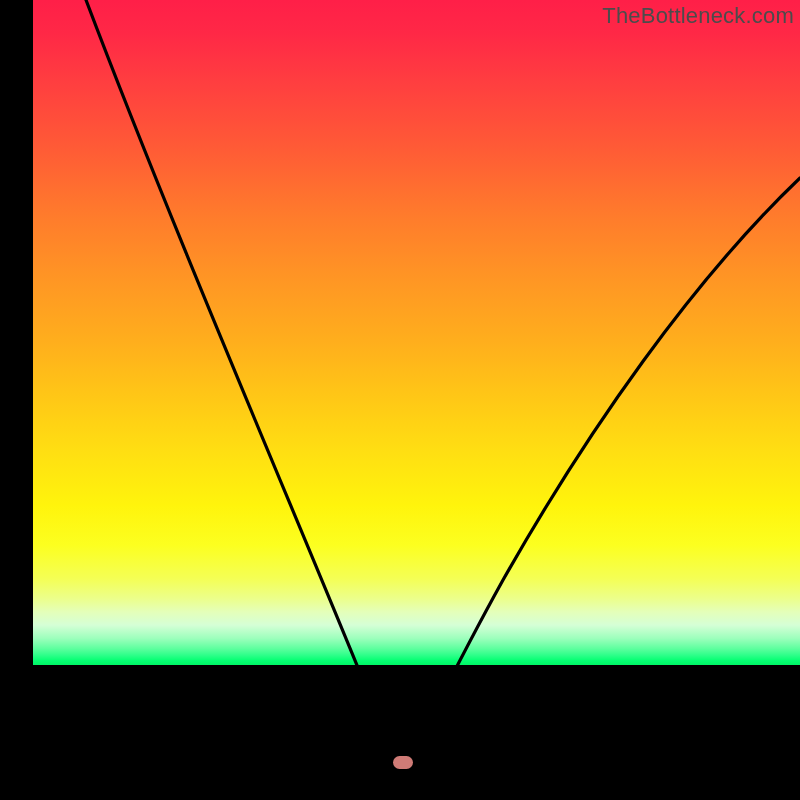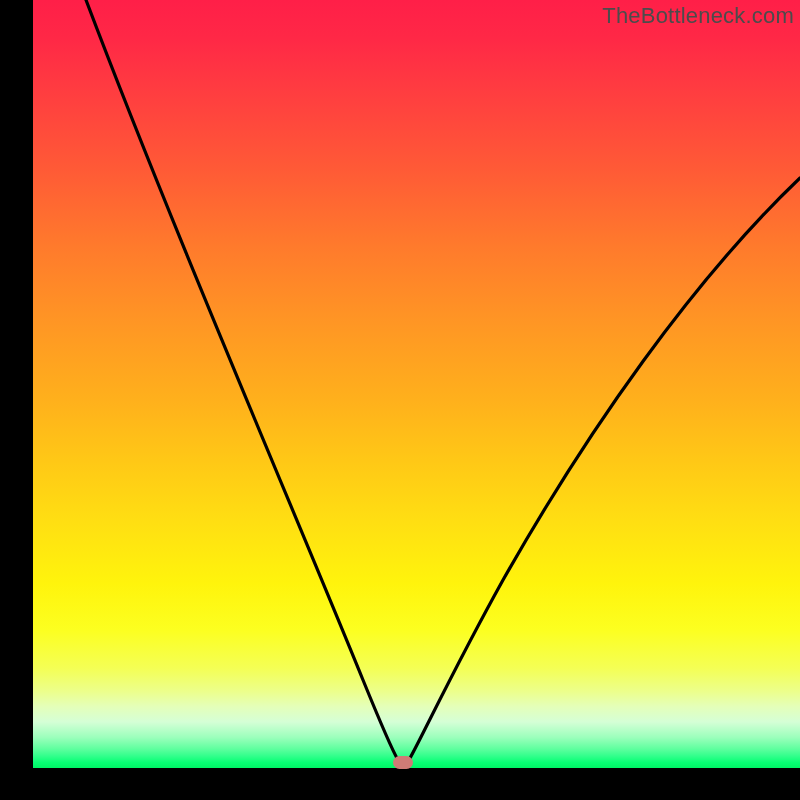--- a/index.html
+++ b/index.html
@@ -17,21 +17,21 @@
     top: 0;
     width: 800px;
     height: 800px;
     background: #000;
   }
   .plot {
     position: absolute;
     left: 33px;
     top: 0;
     width: 767px;
-    height: 768px;
+    height: 665px;
     
     background: linear-gradient(to bottom,
       #ff1f48 0%,
       #ff2846 5%,
       #ff3d40 12%,
       #ff5a36 22%,
       #ff7a2c 32%,
       #ff9624 42%,
       #ffb01c 52%,
       #ffc816 60%,

